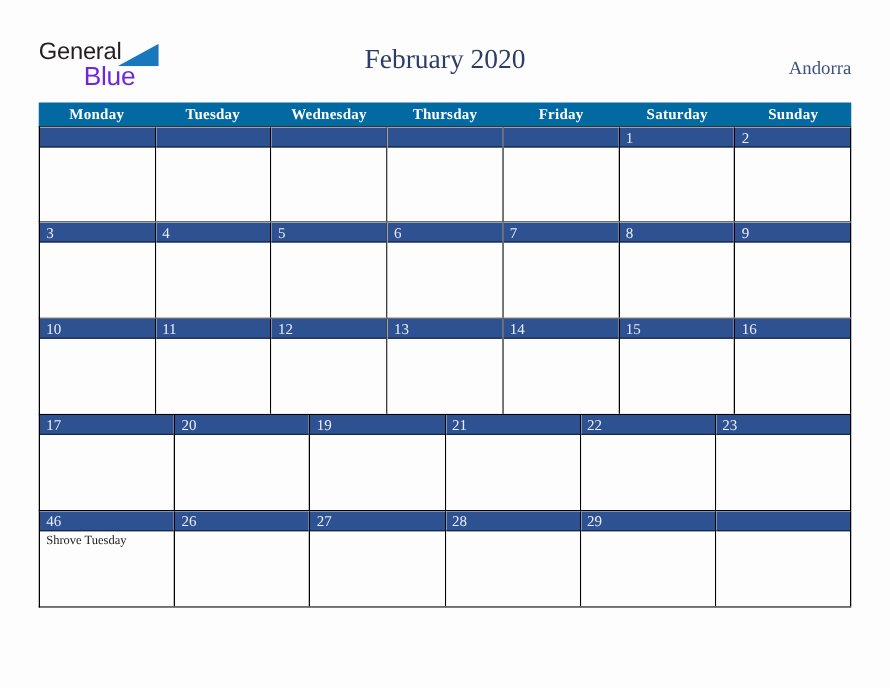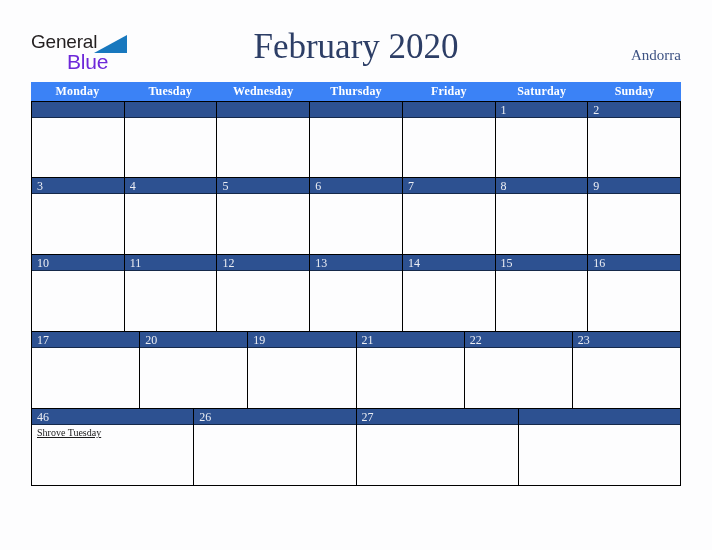--- a/index.html
+++ b/index.html
@@ -68,21 +68,21 @@
     letter-spacing: -0.2px;
   }
 
   .title {
     position: absolute;
     left: 0;
     top: 27px;
     width: 712px;
     text-align: center;
     font-family: "Liberation Serif", "DejaVu Serif", serif;
-    font-size: 35px;
+    font-size: 22px;
     line-height: 40px;
     color: #2d3e66;
     font-weight: normal;
   }
 
   .country {
     position: absolute;
     right: 31px;
     top: 45px;
     font-family: "Liberation Serif", "DejaVu Serif", serif;
@@ -95,21 +95,21 @@
   
   .calendar {
     position: absolute;
     left: 31px;
     top: 82px;
     width: 650px;
   }
 
   .weekday-row {
     display: flex;
-    background: #3b82f6;
+    background: #0369a1;
     height: 19px;
   }
   .weekday {
     flex: 1 1 0;
     color: #ffffff;
     font-family: "Liberation Serif", "DejaVu Serif", serif;
     font-weight: bold;
     font-size: 12px;
     line-height: 19px;
     text-align: center;
@@ -152,21 +152,20 @@
   .events {
     padding: 2px 3px 0 5px;
   }
   .event {
     font-family: "Liberation Serif", "DejaVu Serif", serif;
     font-size: 10px;
     line-height: 12px;
     color: #1a1a1a;
     display: block;
     white-space: nowrap;
-    text-decoration: underline;
   }
 </style>
 </head>
 <body>
 
 <div class="page">
 
   <div class="top-bar">
 
     <div class="logo">
@@ -384,20 +383,32 @@
             <div class="events"></div>
           </div>
           <div class="day-cell">
             <div class="day-bar">
               <span class="day-num">27</span>
             </div>
             <div class="events"></div>
           </div>
           <div class="day-cell">
             <div class="day-bar">
+              <span class="day-num">28</span>
+            </div>
+            <div class="events"></div>
+          </div>
+          <div class="day-cell">
+            <div class="day-bar">
+              <span class="day-num">29</span>
+            </div>
+            <div class="events"></div>
+          </div>
+          <div class="day-cell">
+            <div class="day-bar">
               <span class="day-num"></span>
             </div>
             <div class="events"></div>
           </div>
         </div>
       </div>
 
   </div>
 
 </div>

